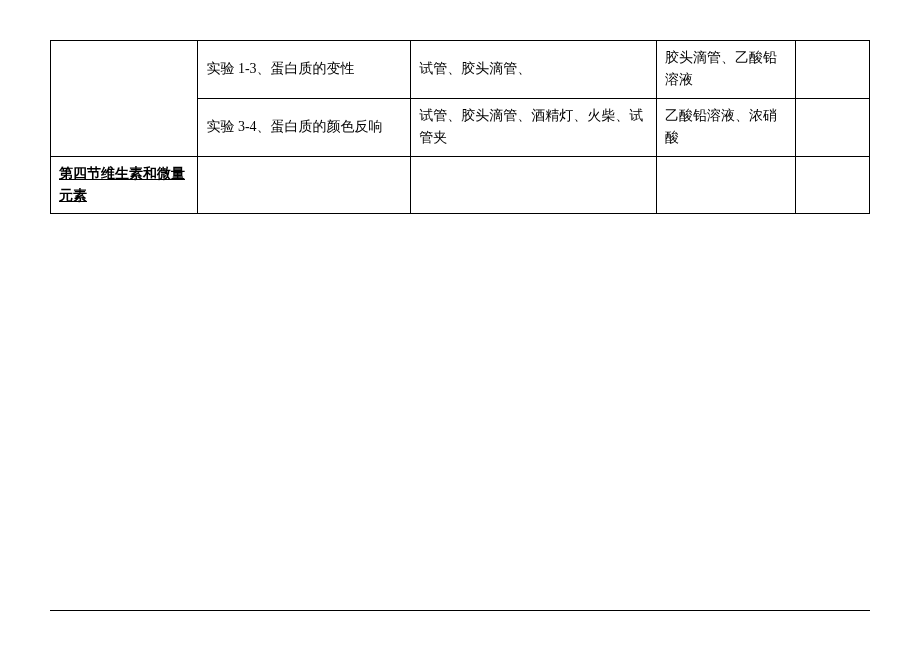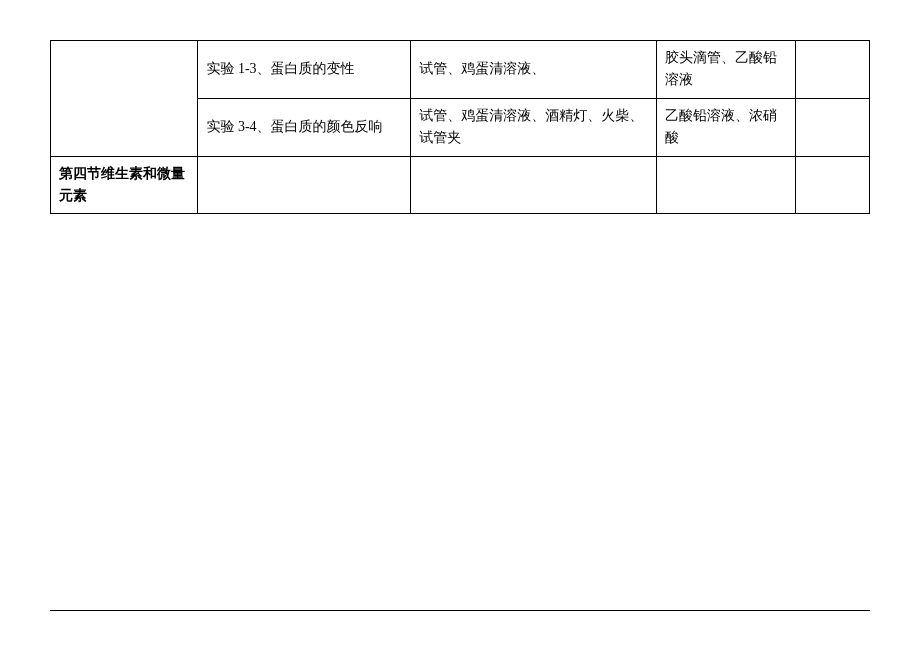--- a/index.html
+++ b/index.html
@@ -33,20 +33,21 @@
       line-height: 1.6;
       font-size: 14px;
     }
     col.c1 { width: 18%; }
     col.c2 { width: 26%; }
     col.c3 { width: 30%; }
     col.c4 { width: 17%; }
     col.c5 { width: 9%; }
     .bold {
       font-weight: bold;
+      text-decoration: underline;
     }
     .bottom-border {
       position: absolute;
       left: 50px;
       right: 50px;
       bottom: 40px;
       border-bottom: 1px solid #000000;
     }
   </style>
 </head>
@@ -58,27 +59,27 @@
       <col class="c1">
       <col class="c2">
       <col class="c3">
       <col class="c4">
       <col class="c5">
     </colgroup>
     <tbody>
       <tr>
         <td rowspan="2"></td>
         <td>实验 1-3、蛋白质的变性</td>
-        <td>试管、鸡蛋清溶液、</td>
+        <td>试管、胶头滴管、</td>
         <td>胶头滴管、乙酸铅溶液</td>
         <td></td>
       </tr>
       <tr>
         <td>实验 3-4、蛋白质的颜色反响</td>
-        <td>试管、鸡蛋清溶液、酒精灯、火柴、试管夹</td>
+        <td>试管、胶头滴管、酒精灯、火柴、试管夹</td>
         <td>乙酸铅溶液、浓硝酸</td>
         <td></td>
       </tr>
       <tr>
         <td class="bold">第四节维生素和微量元素</td>
         <td></td>
         <td></td>
         <td></td>
         <td></td>
       </tr>

